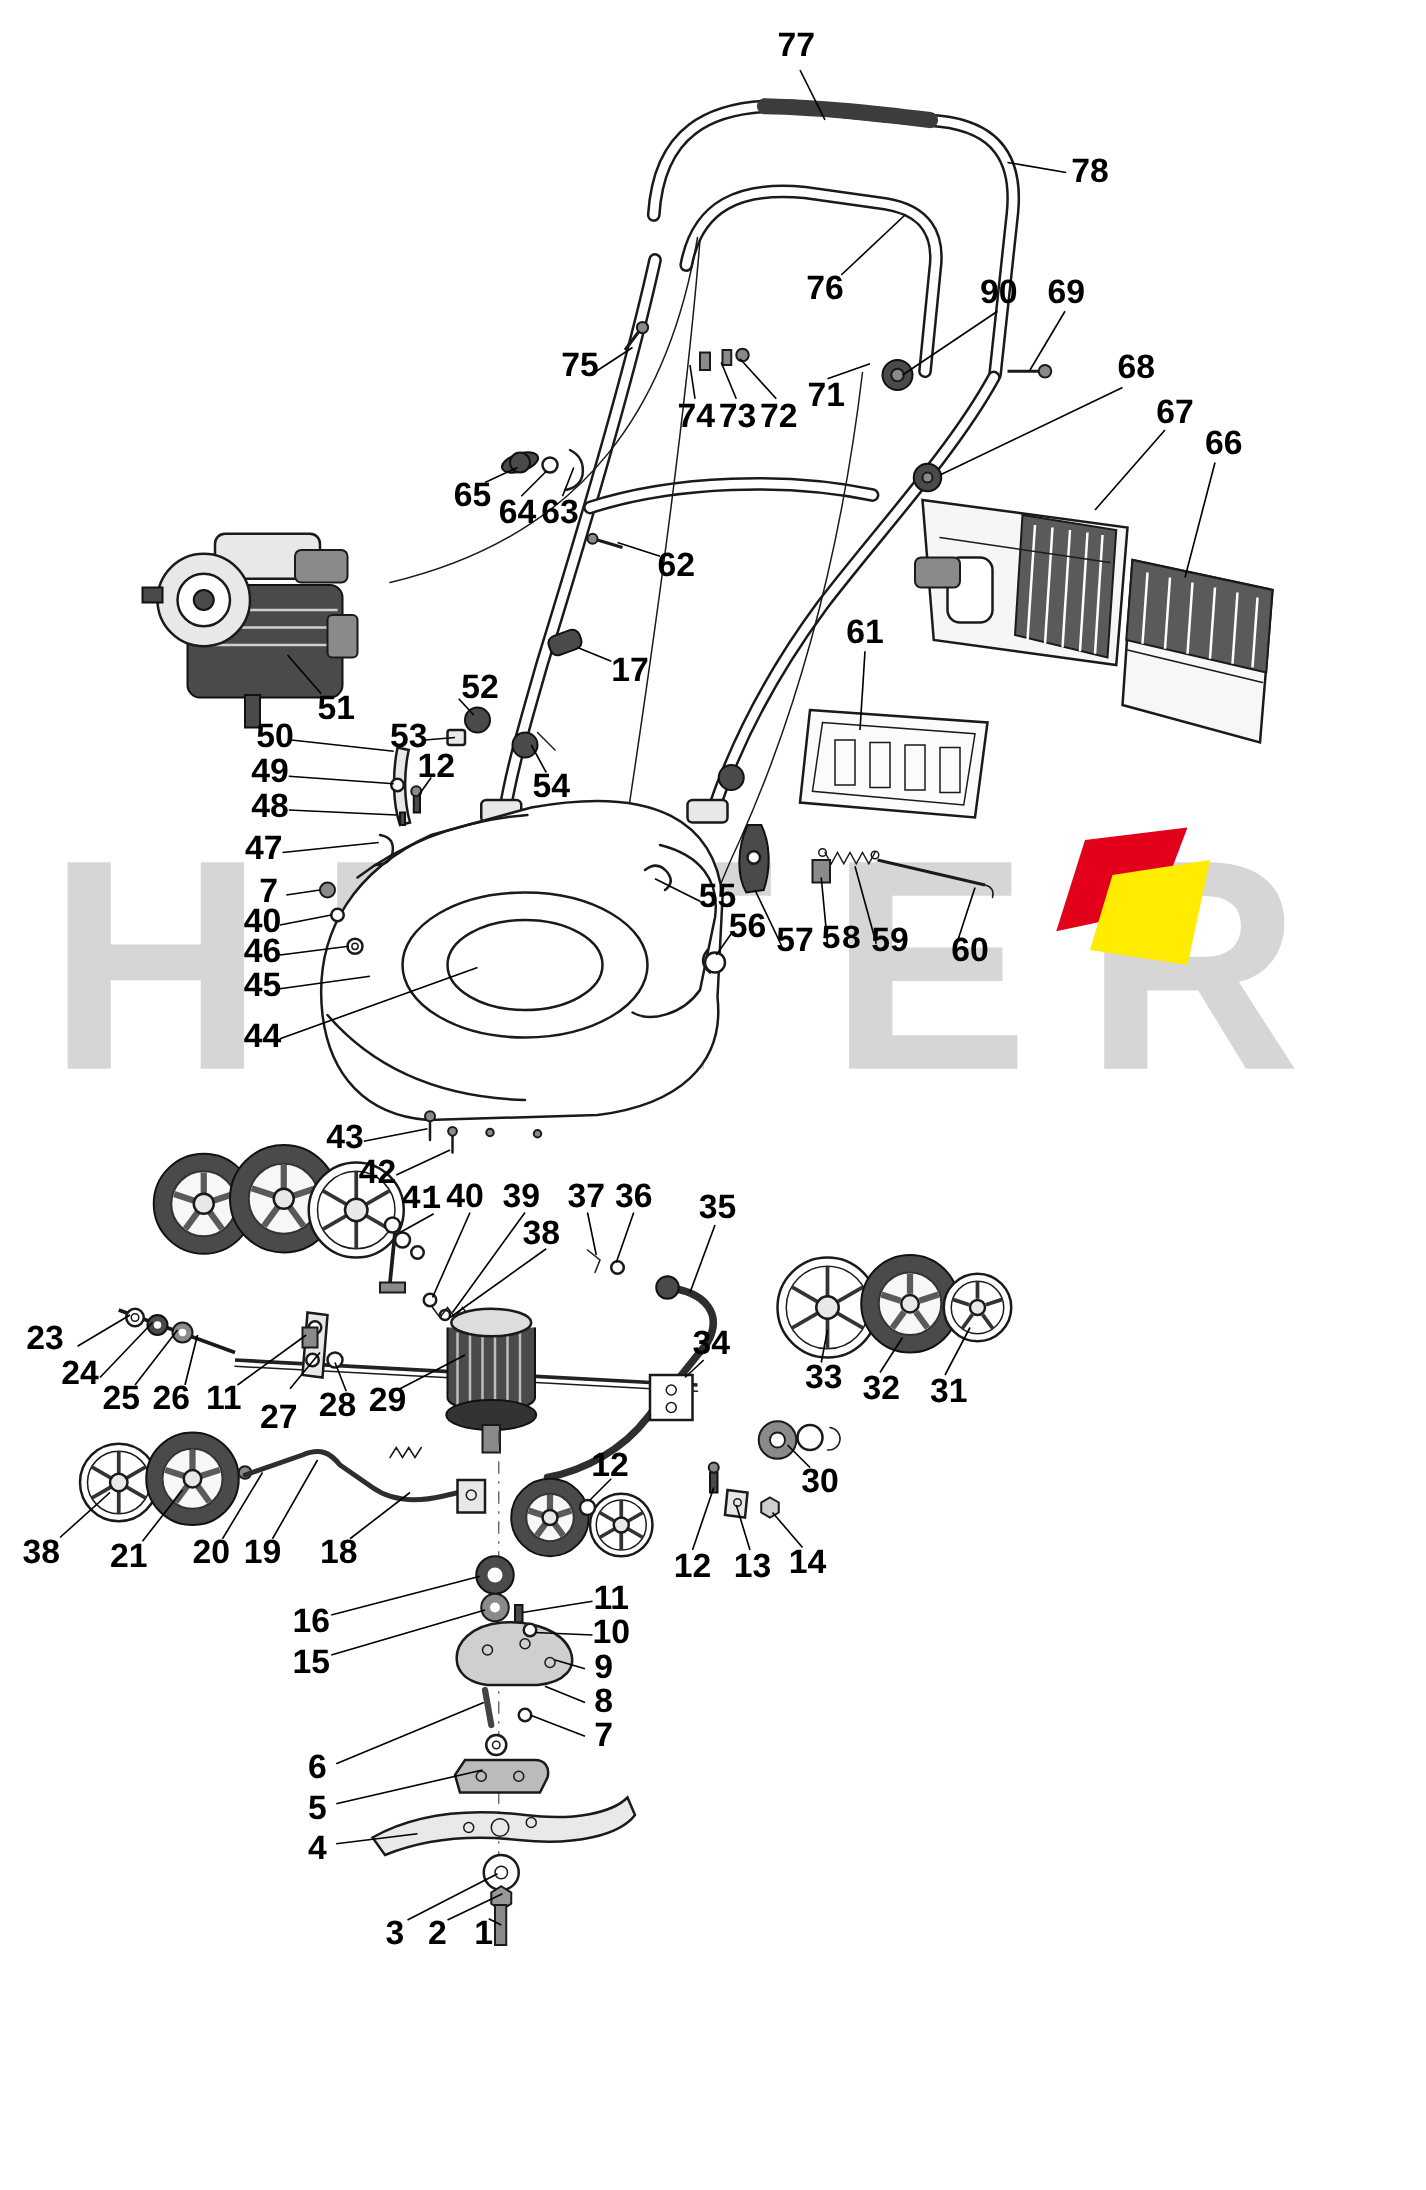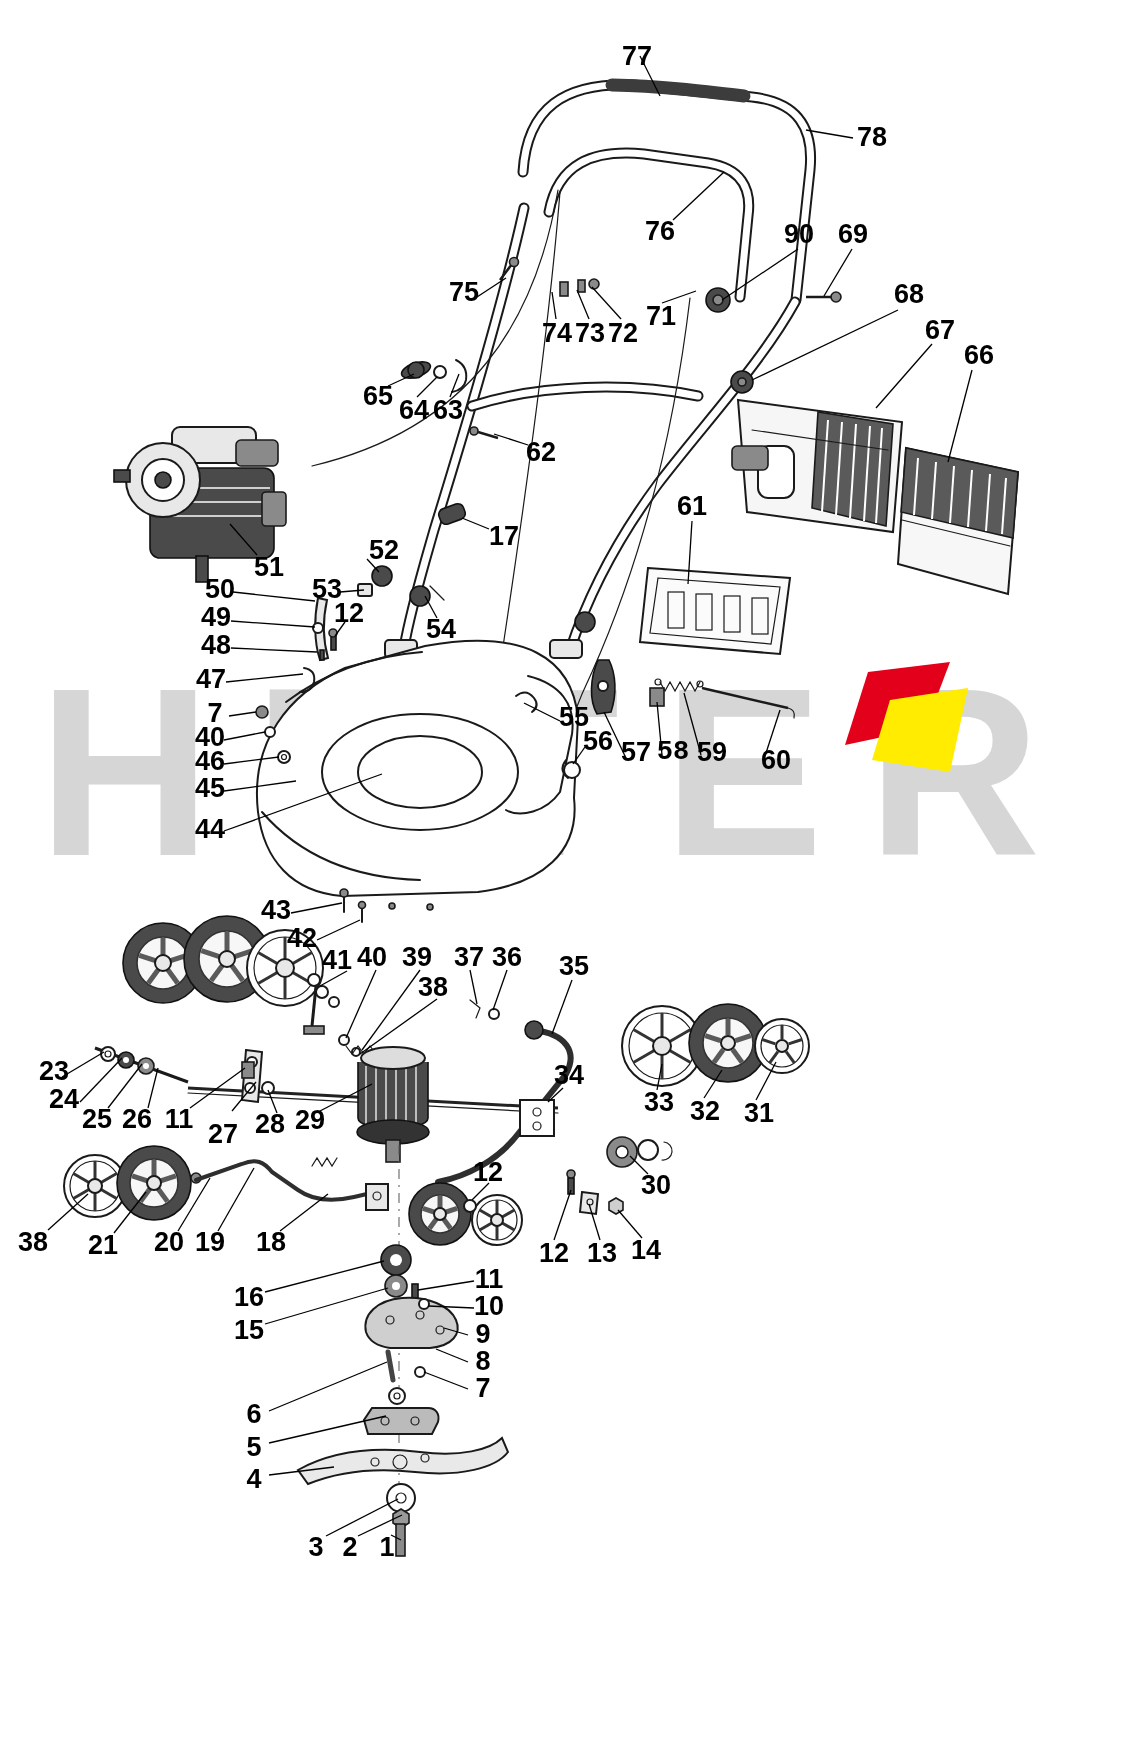--- a/index.html
+++ b/index.html
@@ -471,21 +471,21 @@
       <line class="leader" x1="269" y1="1411" x2="387" y2="1362"></line>
       <line class="leader" x1="269" y1="1443" x2="386" y2="1416"></line>
       <line class="leader" x1="269" y1="1475" x2="334" y2="1467"></line>
       <line class="leader" x1="326" y1="1536" x2="398" y2="1499"></line>
       <line class="leader" x1="358" y1="1536" x2="402" y2="1515"></line>
       <line class="leader" x1="391" y1="1535" x2="401" y2="1540"></line>
     </g>
   </svg>
 
   <div class="labels-layer">
-      <div class="part-label" style="left: 637px; top: 56px;">77</div>
+      <div class="part-label" style="left: 637px; top: 36px;">77</div>
       <div class="part-label" style="left: 872px; top: 137px;">78</div>
       <div class="part-label" style="left: 660px; top: 231px;">76</div>
       <div class="part-label" style="left: 799px; top: 234px;">90</div>
       <div class="part-label" style="left: 853px; top: 234px;">69</div>
       <div class="part-label" style="left: 909px; top: 294px;">68</div>
       <div class="part-label" style="left: 940px; top: 330px;">67</div>
       <div class="part-label" style="left: 979px; top: 355px;">66</div>
       <div class="part-label" style="left: 464px; top: 292px;">75</div>
       <div class="part-label" style="left: 557px; top: 333px;">74</div>
       <div class="part-label" style="left: 590px; top: 333px;">73</div>
@@ -512,32 +512,32 @@
       <div class="part-label" style="left: 210px; top: 788px;">45</div>
       <div class="part-label" style="left: 210px; top: 829px;">44</div>
       <div class="part-label" style="left: 574px; top: 717px;">55</div>
       <div class="part-label" style="left: 598px; top: 741px;">56</div>
       <div class="part-label" style="left: 636px; top: 752px;">57</div>
       <div class="part-label" style="left: 673px; top: 752px; font-family: Liberation Mono, monospace;">58</div>
       <div class="part-label" style="left: 712px; top: 752px;">59</div>
       <div class="part-label" style="left: 776px; top: 760px;">60</div>
       <div class="part-label" style="left: 276px; top: 910px;">43</div>
       <div class="part-label" style="left: 302px; top: 938px;">42</div>
-      <div class="part-label" style="left: 337px; top: 960px;">41</div>
+      <div class="part-label" style="left: 337px; top: 960px; font-family: Liberation Mono, monospace;">41</div>
       <div class="part-label" style="left: 372px; top: 957px;">40</div>
       <div class="part-label" style="left: 417px; top: 957px;">39</div>
       <div class="part-label" style="left: 433px; top: 987px;">38</div>
       <div class="part-label" style="left: 469px; top: 957px;">37</div>
       <div class="part-label" style="left: 507px; top: 957px;">36</div>
       <div class="part-label" style="left: 574px; top: 966px;">35</div>
       <div class="part-label" style="left: 569px; top: 1075px;">34</div>
       <div class="part-label" style="left: 659px; top: 1102px;">33</div>
       <div class="part-label" style="left: 705px; top: 1111px;">32</div>
       <div class="part-label" style="left: 759px; top: 1113px;">31</div>
-      <div class="part-label" style="left: 54px; top: 1071px;">23</div>
+      <div class="part-label" style="left: 36px; top: 1071px;">23</div>
       <div class="part-label" style="left: 64px; top: 1099px;">24</div>
       <div class="part-label" style="left: 97px; top: 1119px;">25</div>
       <div class="part-label" style="left: 137px; top: 1119px;">26</div>
       <div class="part-label" style="left: 179px; top: 1119px;">11</div>
       <div class="part-label" style="left: 223px; top: 1122px; margin-top: 12px;">27</div>
       <div class="part-label" style="left: 270px; top: 1124px;">28</div>
       <div class="part-label" style="left: 310px; top: 1120px;">29</div>
       <div class="part-label" style="left: 656px; top: 1185px;">30</div>
       <div class="part-label" style="left: 33px; top: 1242px;">38</div>
       <div class="part-label" style="left: 103px; top: 1245px;">21</div>

